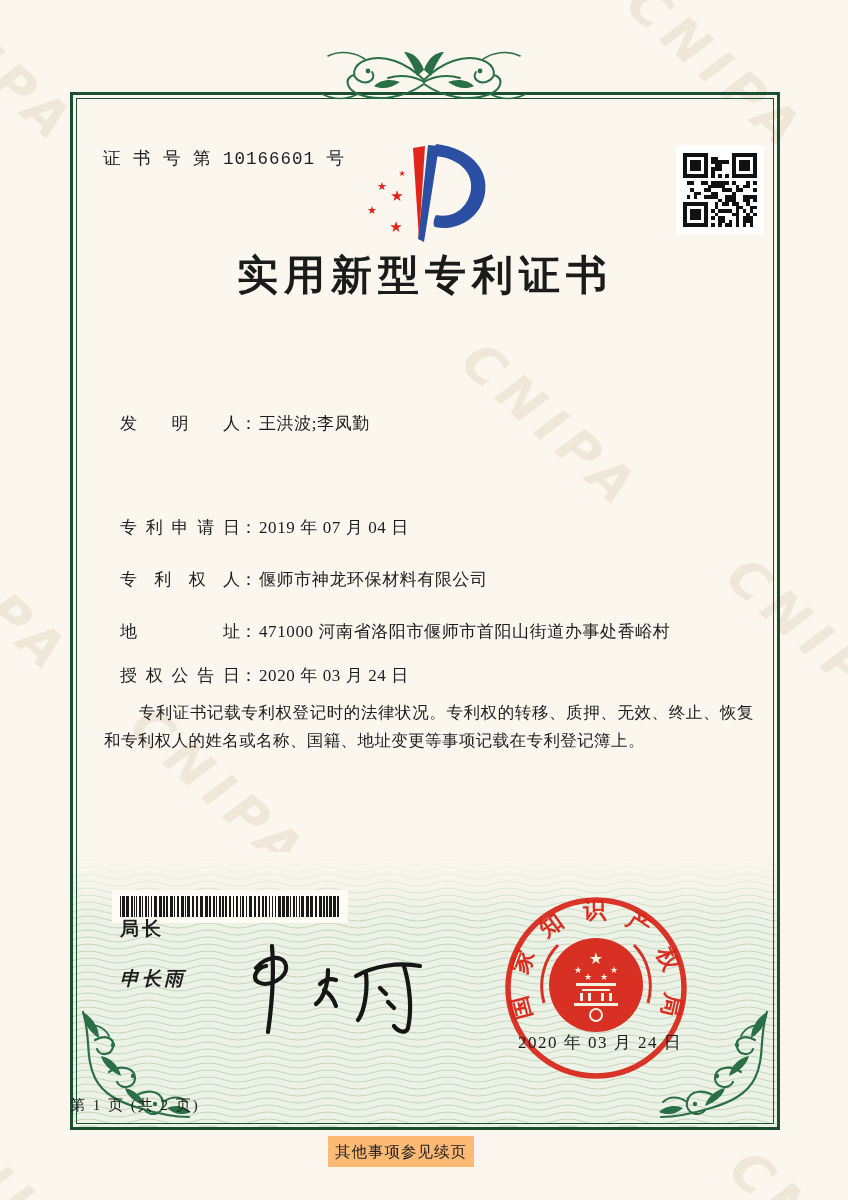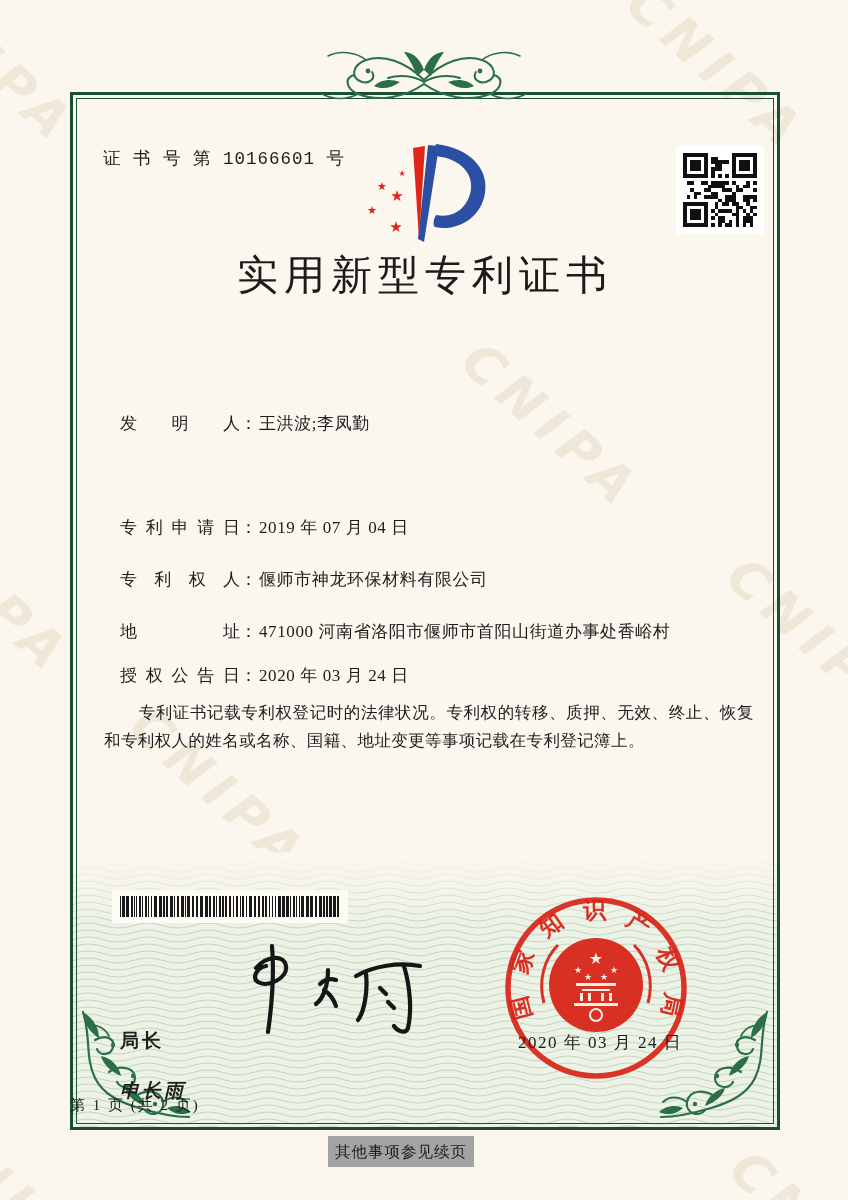--- a/index.html
+++ b/index.html
@@ -20,42 +20,42 @@
   .corner{position:absolute;top:1010px;z-index:3;}
   .corner.left{left:75px;}
   .corner.right{left:657px;transform:scaleX(-1);}
   
   .content{position:absolute;left:0;top:0;width:848px;height:1200px;z-index:4;}
   .cert-no{position:absolute;left:103px;top:146px;font-size:17.5px;letter-spacing:1px;font-family:Liberation Mono, monospace;}
   .logo{position:absolute;left:352px;top:134px;}
   .qr-box{position:absolute;left:676px;top:146px;width:88px;height:88px;background:#ffffff;}
   .qr-box svg{position:absolute;left:7px;top:7px;}
   .title{position:absolute;left:70px;top:248px;width:710px;text-align:center;
-         font-size:41px;font-weight:400;letter-spacing:6px;color:#1b1b1b;}
+         font-size:41px;font-weight:700;letter-spacing:6px;color:#1b1b1b;}
   .frow{position:absolute;left:120px;font-size:17px;white-space:nowrap;}
   .flab{display:inline-block;width:120px;text-align:justify;text-align-last:justify;
         vertical-align:bottom;}
   .fcol{display:inline-block;margin-right:2px;}
   .fval{letter-spacing:0.6px;}
   .grant-right{position:absolute;left:335px;top:0;}
   .paras{position:absolute;left:104px;top:699px;width:650px;font-size:16.5px;
          line-height:1.67;text-align:justify;letter-spacing:0.4px;}
   .paras p{margin:0;text-indent:2.1em;}
   .barcode-box{position:absolute;left:112px;top:890px;width:236px;height:33px;background:#fdfbf4;}
   .barcode-box svg{position:absolute;left:8px;top:6px;}
-  .officer{position:absolute;left:120px;top:1028px;
+  .officer{position:absolute;left:120px;top:916px;
            font-family:"Liberation Sans","DejaVu Sans",sans-serif;font-size:19px;
            font-weight:600;letter-spacing:3px;color:#1f1f1f;}
   .officer .name{margin-top:24px;font-style:italic;}
   .sig{position:absolute;left:228px;top:940px;}
   .seal{position:absolute;left:496px;top:888px;}
   .footer-page{position:absolute;left:70px;top:1096px;width:566px;text-align:left;
                font-size:15px;letter-spacing:2px;}
   .note-box{position:absolute;left:328px;top:1136px;width:146px;height:31px;
-            background:#a3a3a3;text-align:center;line-height:31px;font-size:15.5px;
+            background:#fdba74;text-align:center;line-height:31px;font-size:15.5px;
             letter-spacing:1px;}
 </style>
 </head>
 <body>
 
 <div class="page">
 
   <div class="wm" style="left:-75px;top:-35px">CNIPA</div>
   <div class="wm" style="left:655px;top:-28px">CNIPA</div>
   <div class="wm" style="left:490px;top:330px">CNIPA</div>

